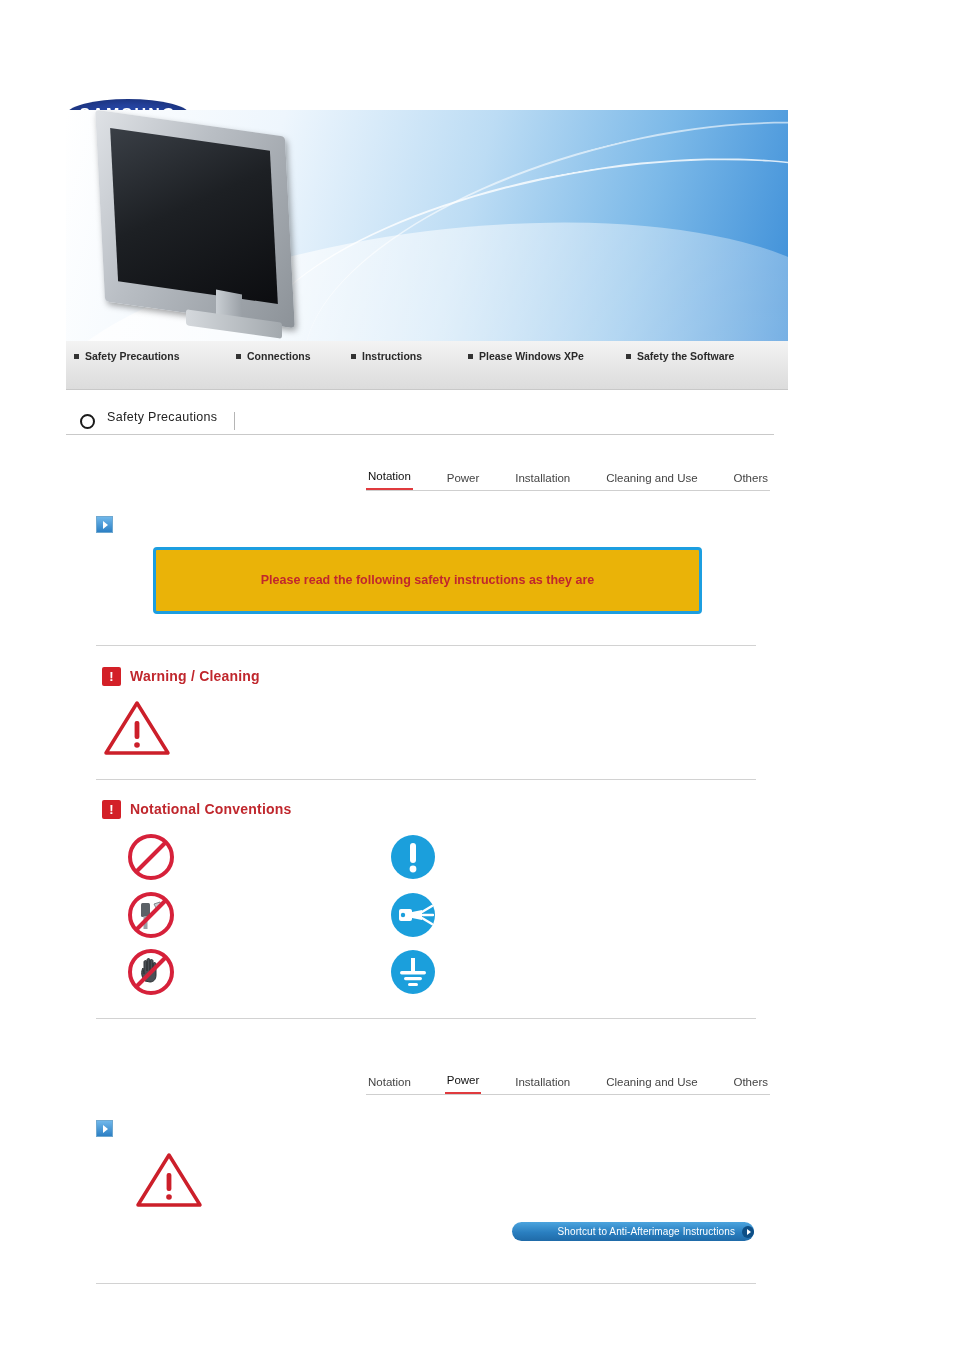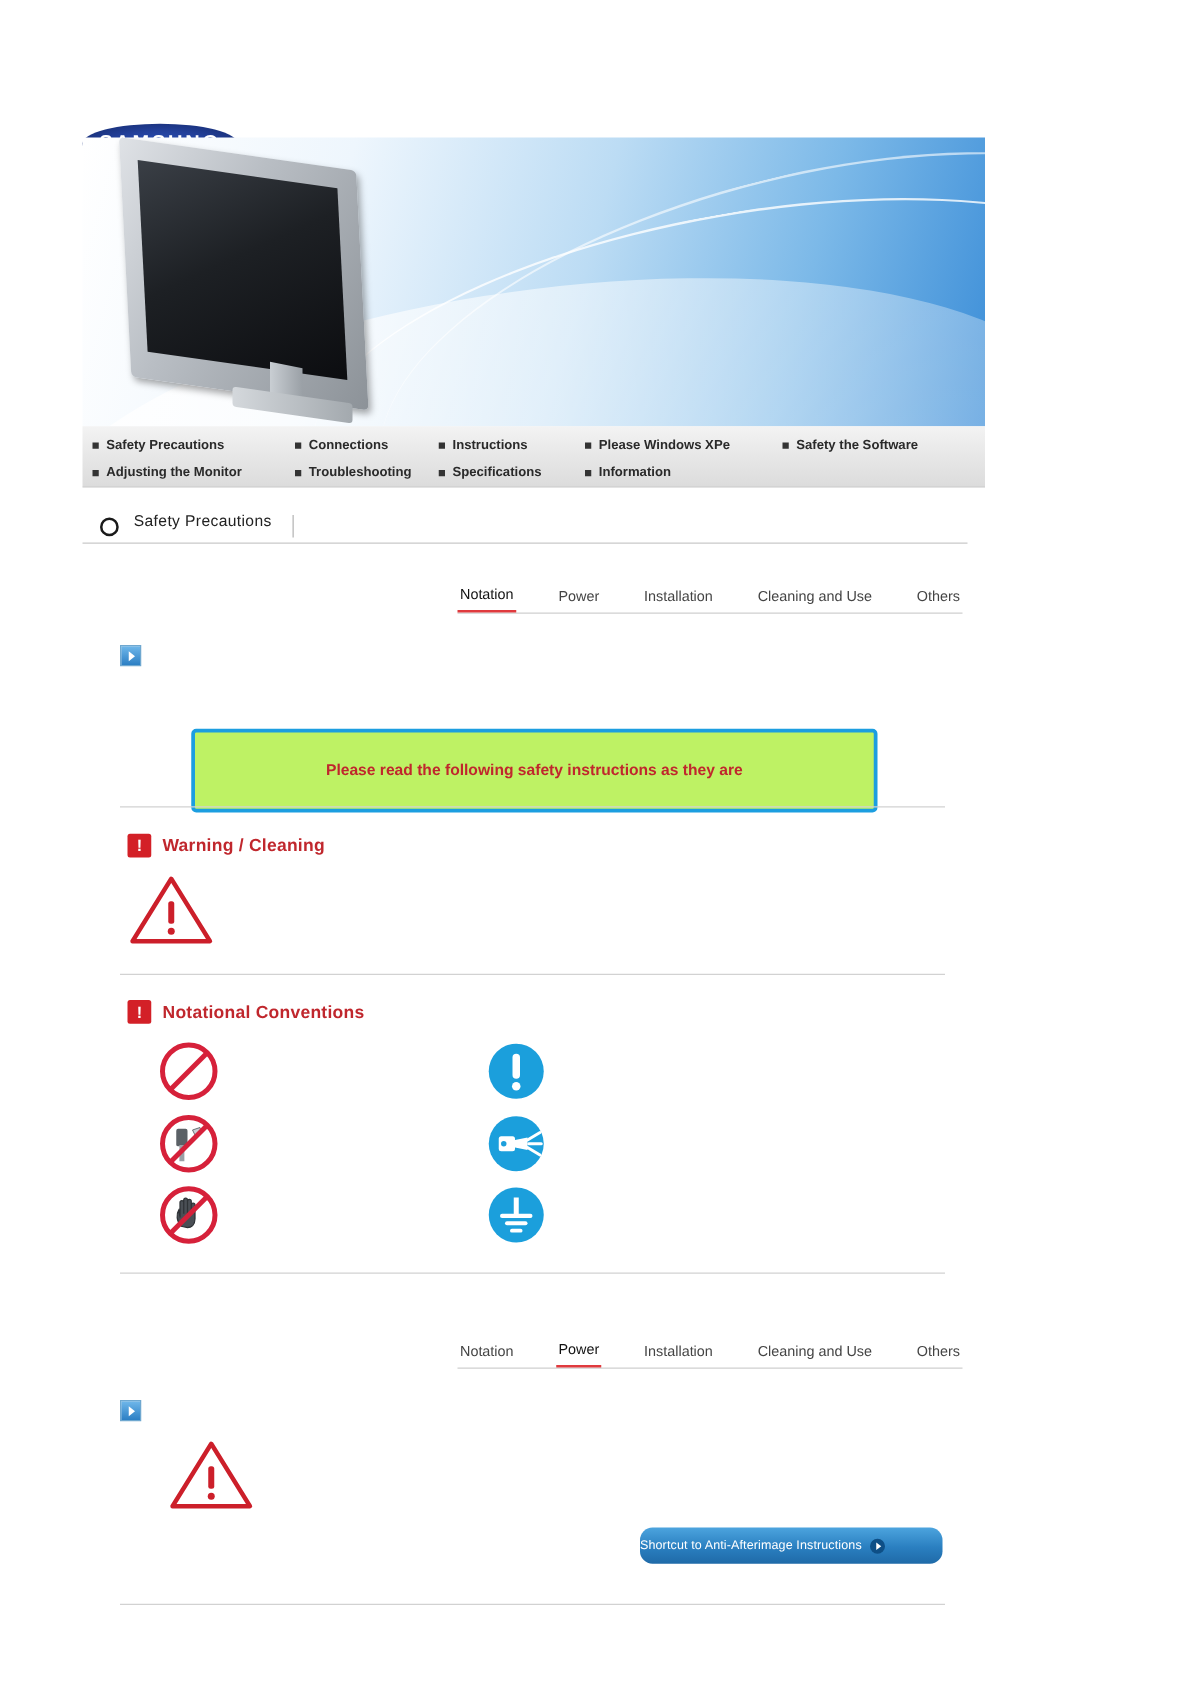--- a/index.html
+++ b/index.html
@@ -249,26 +249,25 @@
 
   
   .notice {
     position: absolute;
     left: 153px;
     top: 547px;
     width: 543px;
     height: 61px;
     border: 3px solid #1c9ee0;
     border-radius: 4px;
-    background: #bef264;
+    background: #eab308;
     display: flex;
     align-items: center;
     justify-content: center;
     text-align: right;
-    margin-top: 36px;
   }
   .notice p {
     margin: 0;
     font-size: 12.5px;
     line-height: 17px;
     font-weight: bold;
     color: #c0272d;
   }
 
   
@@ -316,26 +315,26 @@
   
   .nicon { position: absolute; }
   .nicon svg { display: block; }
 
   
   .shortcut {
     position: absolute;
     left: 512px;
     top: 1222px;
     width: 242px;
-    height: 29px;
+    height: 19px;
     border-radius: 10px;
     background: linear-gradient(180deg, #4ca4de 0%, #2a7fc0 55%, #1f6aa8 100%);
     display: flex;
     align-items: center;
-    justify-content: flex-start;
+    justify-content: flex-end;
     color: #ffffff;
     font-size: 10px;
     letter-spacing: 0.1px;
   }
   .shortcut .go {
     width: 12px;
     height: 12px;
     border-radius: 50%;
     background: #0e4f86;
     margin-left: 7px;
@@ -388,38 +387,20 @@
       </div>
       <div class="navitem" style="width:158px">
         <span class="bullet"></span>
         <span>Please Windows XPe</span>
       </div>
       <div class="navitem">
         <span class="bullet"></span>
         <span>Safety the Software</span>
       </div>
     </div>
-    <div class="navrow r2">
-      <div class="navitem" style="width:162px">
-        <span class="bullet"></span>
-        <span>Adjusting the Monitor</span>
-      </div>
-      <div class="navitem" style="width:115px">
-        <span class="bullet"></span>
-        <span>Troubleshooting</span>
-      </div>
-      <div class="navitem" style="width:117px">
-        <span class="bullet"></span>
-        <span>Specifications</span>
-      </div>
-      <div class="navitem" style="width:158px">
-        <span class="bullet"></span>
-        <span>Information</span>
-      </div>
-    </div>
   </div>
 
   <div class="section-head">
     <div class="ring"></div>
     <div class="title">Safety Precautions</div>
     <div class="vbar"></div>
     <div class="divider"></div>
   </div>
 
   <div class="tabs" style="left:366px; top:464px;">

